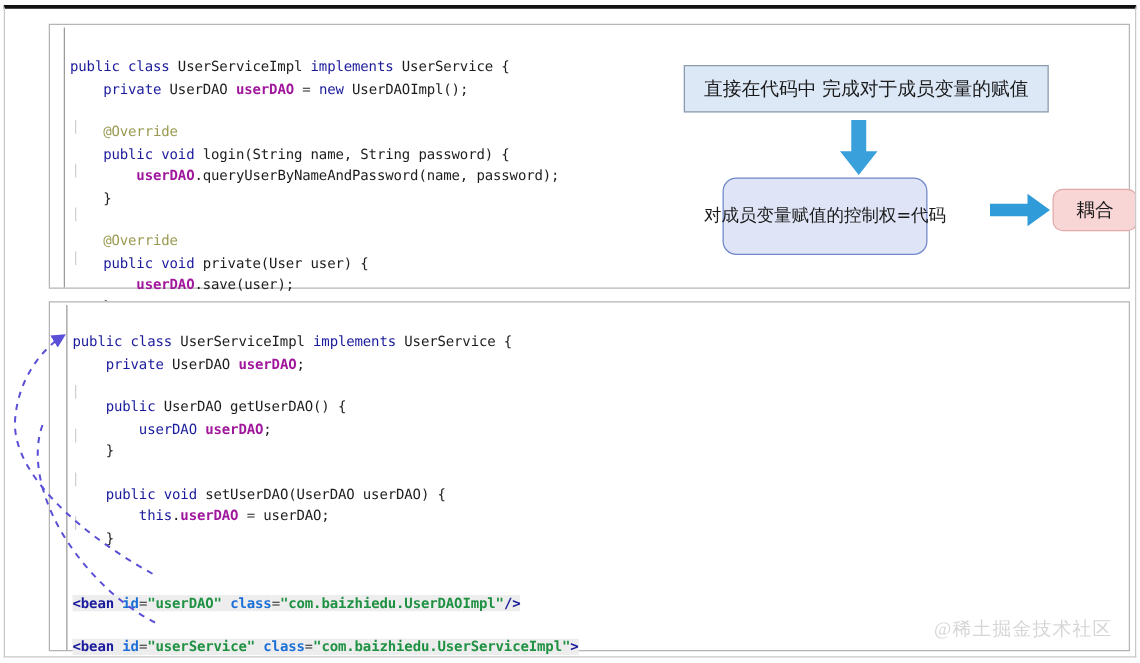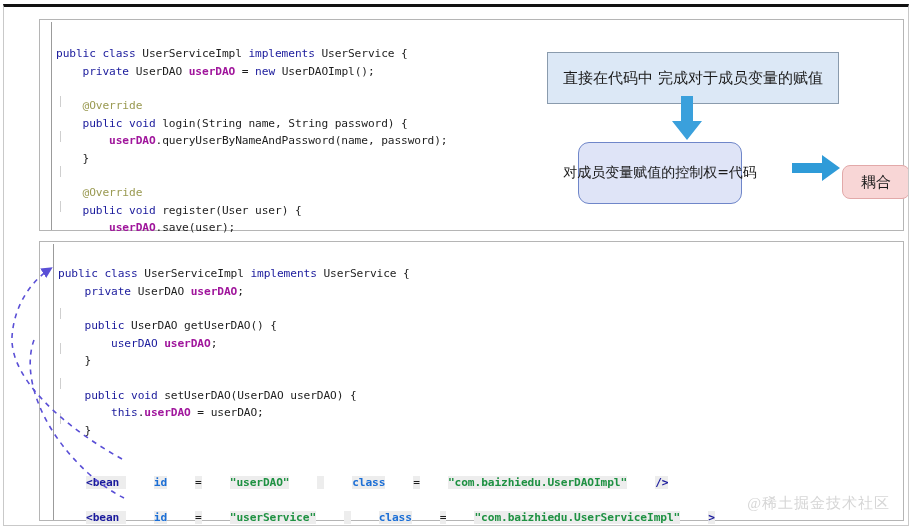--- a/index.html
+++ b/index.html
@@ -63,43 +63,43 @@
   }
 
   
   .kw   { color: #1a1a9c; font-weight: normal; }           
   .fld  { color: #a0169c; font-weight: bold; }           
   .ann  { color: #9a9a52; text-align: right; }                              
   .pln  { color: #1d1d1d; }
   .xtag { color: #1a1a9c; font-weight: bold; }           
   .xatt { color: #1c6fd6; font-weight: bold; }           
   .xval { color: #1e9142; font-weight: bold; }           
-  .xhl  { background: #ededed; margin-left: 28px; }                         
+  .xhl  { background: #ededed; }                         
 
   
   .fbox {
     position: absolute;
     display: flex; align-items: center; justify-content: center;
     font-family: "DejaVu Sans", "Liberation Sans", sans-serif;
     color: #1a1a1a;
     text-align: center;
     white-space: nowrap;
   }
   #box-top-1 {
-    left: 507px; top: 32px; width: 292px; height: 52px;
+    left: 507px; top: 32px; width: 292px; height: 38px;
     background: #dce8f6; border: 1px solid #8a9bad;
     font-size: 15px;
   }
   #box-top-2 {
     left: 538px; top: 122px; width: 164px; height: 62px;
     background: #dfe4f7; border: 1px solid #6f86c9; border-radius: 11px;
     font-size: 14px;
   }
   #box-top-3 {
-    left: 802px; top: 145px; width: 68px; height: 34px;
+    left: 802px; top: 131px; width: 68px; height: 34px;
     background: #f8d6d6; border: 1px solid #e2a9a9; border-radius: 8px;
     font-size: 15px;
     text-align: right;
   }
 
   
   .arrow { position: absolute; }
   #arrow-down-1 { left: 628px; top: 76px;  width: 38px; height: 44px; }
   #arrow-right-1{ left: 752px; top: 134px; width: 48px; height: 28px; }
 
@@ -130,21 +130,21 @@
     <div class="gutter-tick" style="top:181px"></div>
     <pre class="code" id="code-top"><span><span class="kw">public class </span><span class="pln">UserServiceImpl </span><span class="kw">implements </span><span class="pln">UserService {</span></span>
 <span><span class="pln">    </span><span class="kw">private </span><span class="pln">UserDAO </span><span class="fld">userDAO</span><span class="pln"> = </span><span class="kw">new </span><span class="pln">UserDAOImpl();</span></span>
 <span><span class="pln"></span></span>
 <span><span class="ann">    @Override</span></span>
 <span><span class="pln">    </span><span class="kw">public void </span><span class="pln">login(String name, String password) {</span></span>
 <span><span class="pln">        </span><span class="fld">userDAO</span><span class="pln">.queryUserByNameAndPassword(name, password);</span></span>
 <span><span class="pln">    }</span></span>
 <span><span class="pln"></span></span>
 <span><span class="ann">    @Override</span></span>
-<span><span class="pln">    </span><span class="kw">public void </span><span class="pln">register(User user) {</span></span>
+<span><span class="pln">    </span><span class="kw">public void </span><span class="pln">private(User user) {</span></span>
 <span><span class="pln">        </span><span class="fld">userDAO</span><span class="pln">.save(user);</span></span>
 <span><span class="pln">    }</span></span>
 <span><span class="pln">}</span></span></pre>
 
     <div class="fbox" id="box-top-1">
       <span>直接在代码中 完成对于成员变量的赋值</span>
     </div>
 
     <svg class="arrow" id="arrow-down-1" viewBox="0 0 38 44">
       <path d="M13 0 L25 0 L25 25 L34 25 L19 44 L4 25 L13 25 Z" fill="#3aa0dc"></path>

